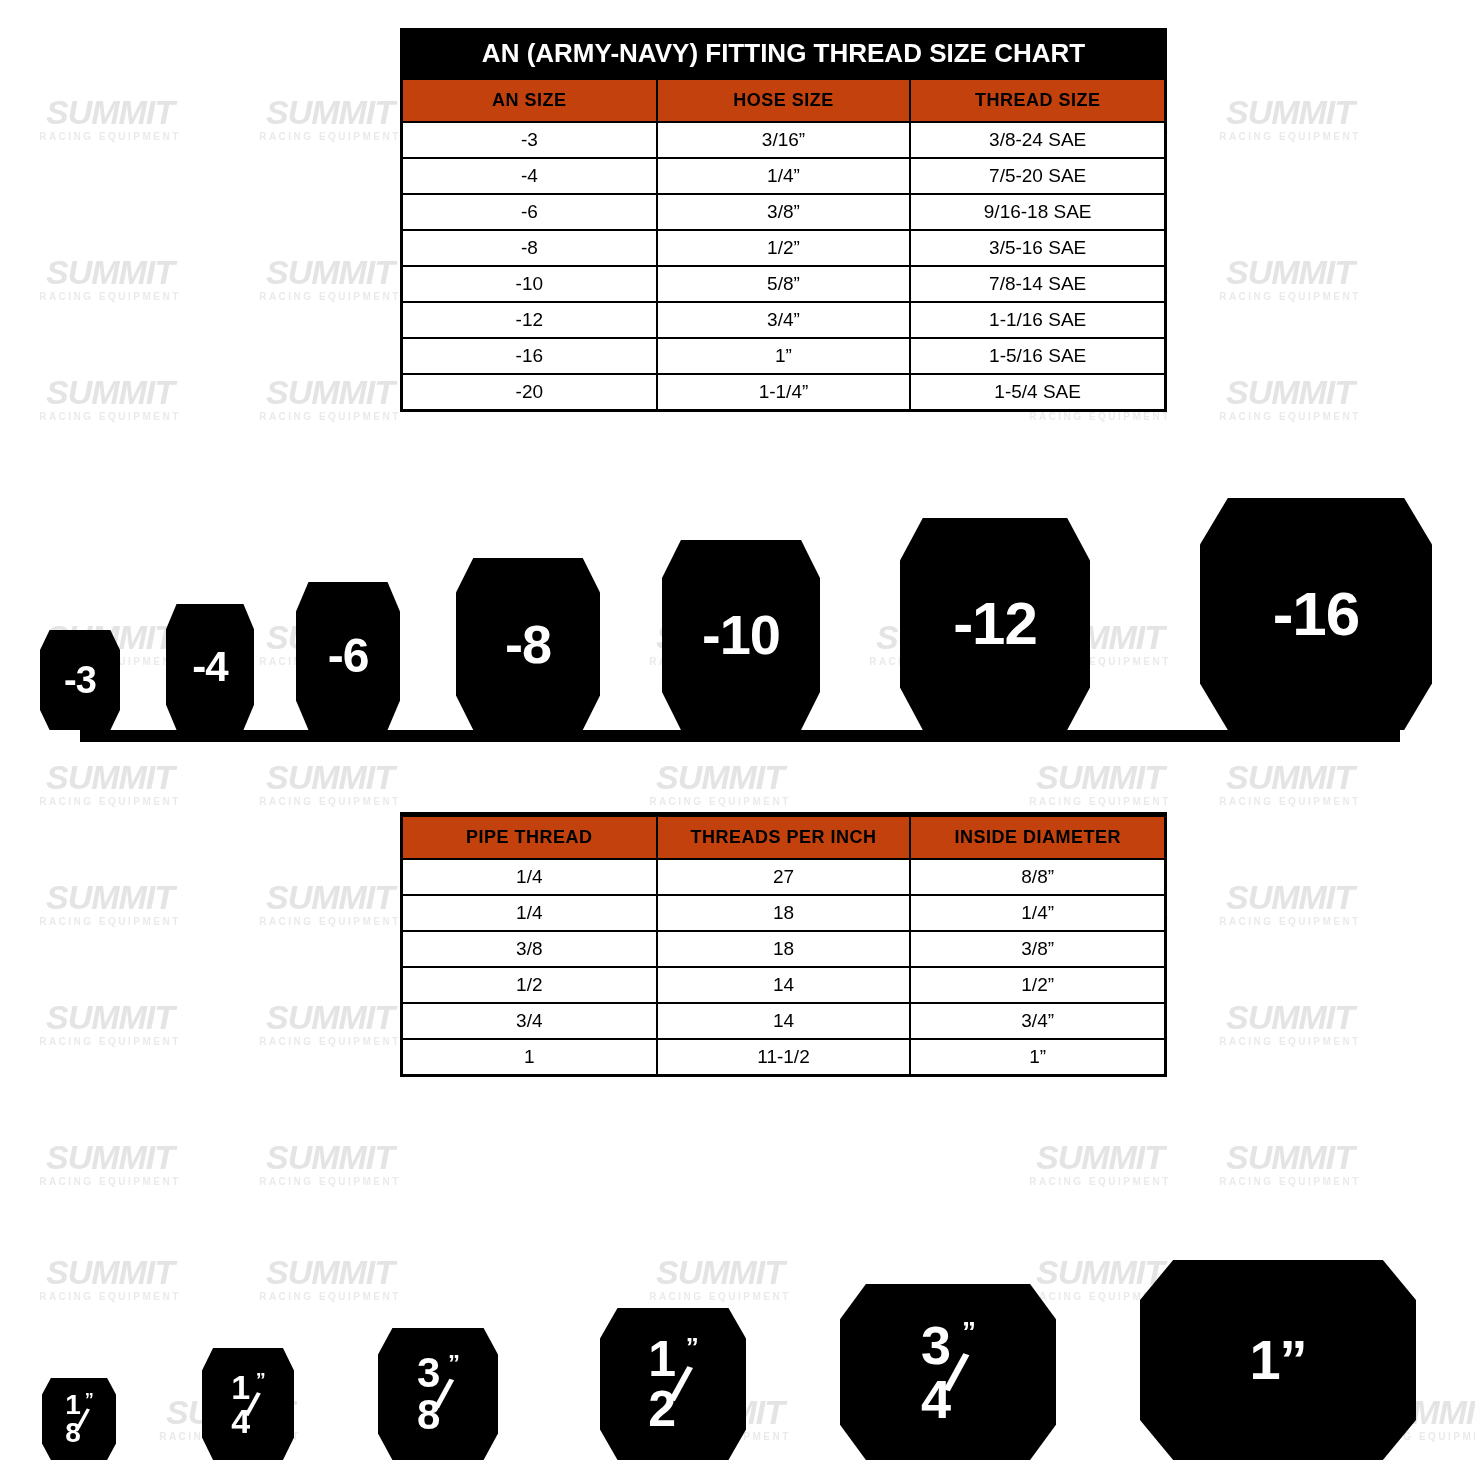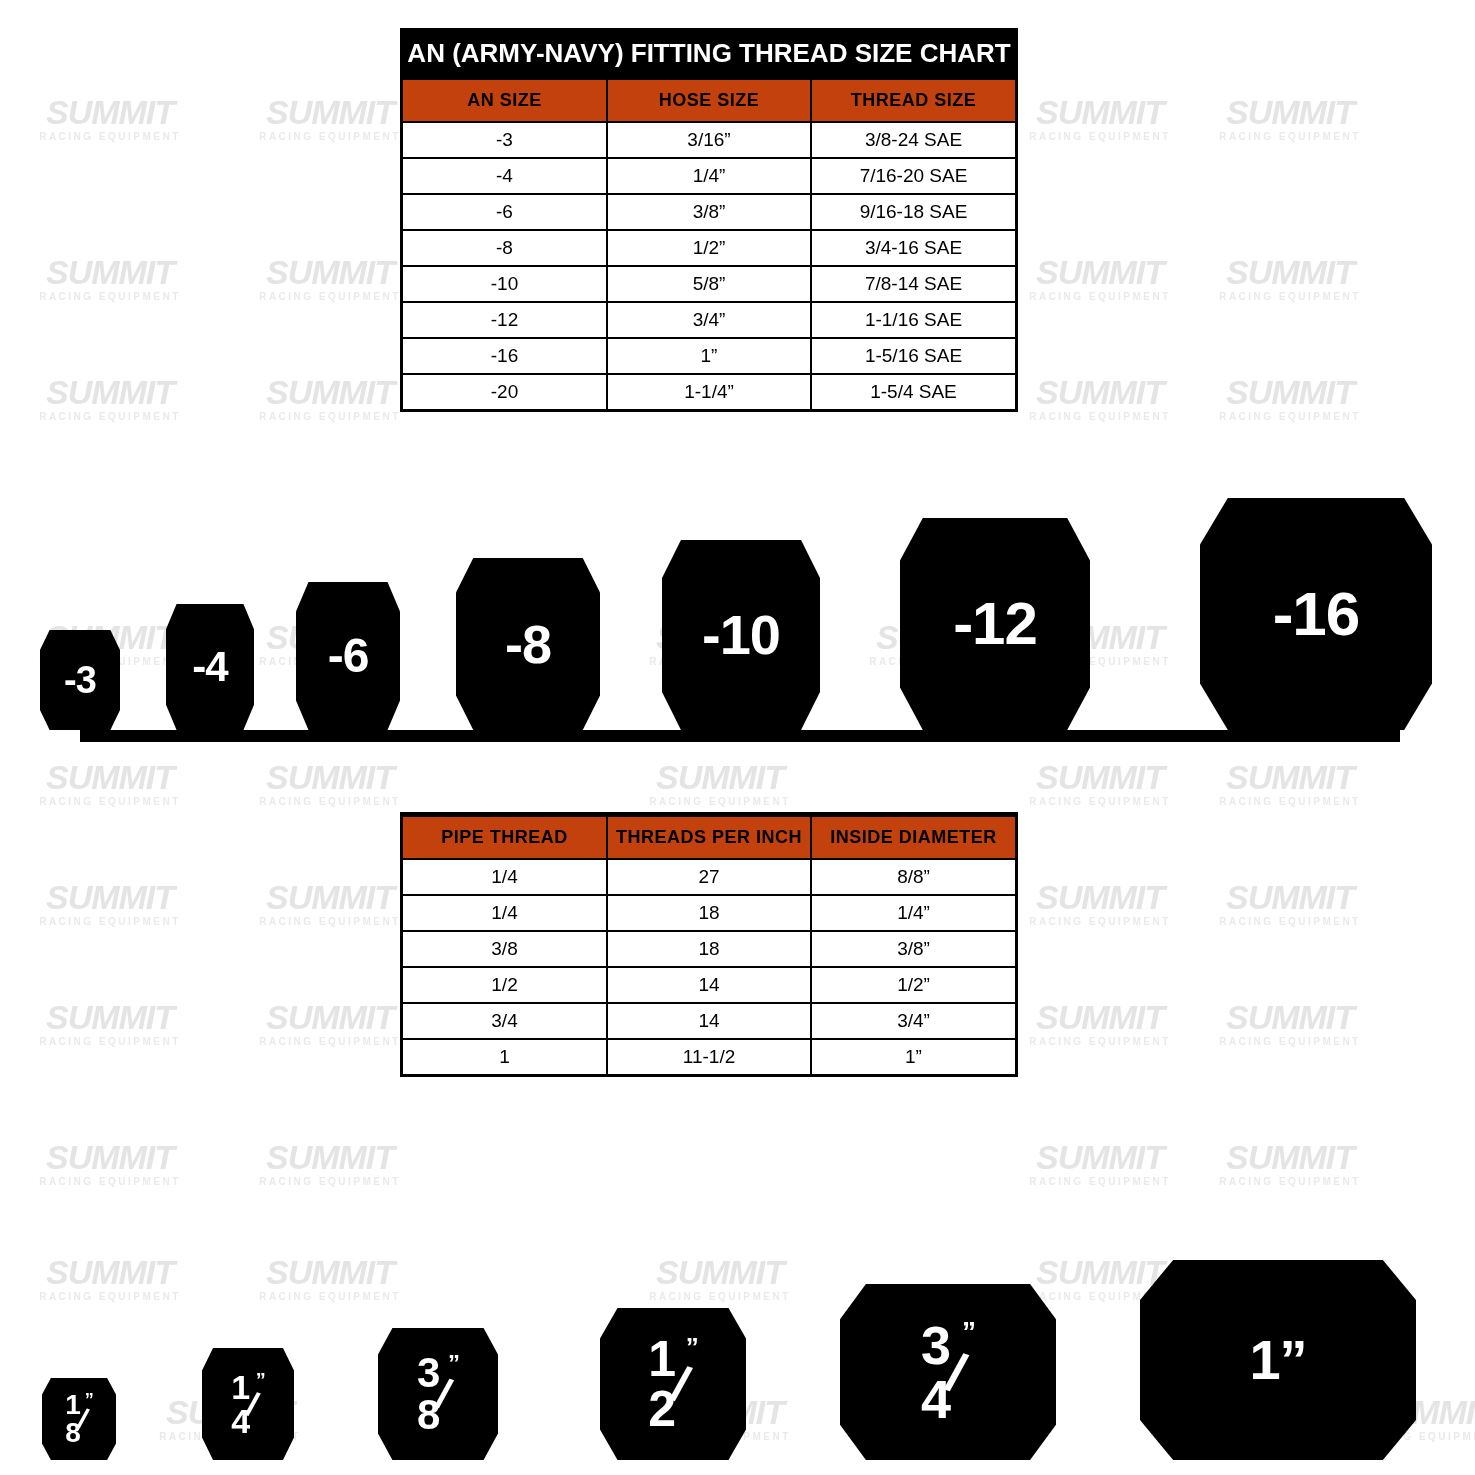--- a/index.html
+++ b/index.html
@@ -47,21 +47,21 @@
 
   
   #content {
     position: relative;
     z-index: 2;
   }
 
   
   .table-wrap {
     position: absolute;
-    width: 618px;
+    width: 767px;
     border: 3px solid #000;
     background: #fff;
     box-sizing: border-box;
   }
   #an-table-wrap { left: 400px; top: 28px; }
   #npt-table-wrap { left: 400px; top: 812px; }
 
   table.chart {
     width: 100%;
     border-collapse: collapse;
@@ -376,31 +376,31 @@
       </thead>
       <tbody>
         <tr>
           <td>-3</td>
           <td>3/16”</td>
           <td>3/8-24 SAE</td>
         </tr>
         <tr>
           <td>-4</td>
           <td>1/4”</td>
-          <td>7/16-20 SAE</td>
+          <td>7/5-20 SAE</td>
         </tr>
         <tr>
           <td>-6</td>
           <td>3/8”</td>
           <td>9/16-18 SAE</td>
         </tr>
         <tr>
           <td>-8</td>
           <td>1/2”</td>
-          <td>3/4-16 SAE</td>
+          <td>3/5-16 SAE</td>
         </tr>
         <tr>
           <td>-10</td>
           <td>5/8”</td>
           <td>7/8-14 SAE</td>
         </tr>
         <tr>
           <td>-12</td>
           <td>3/4”</td>
           <td>1-1/16 SAE</td>

